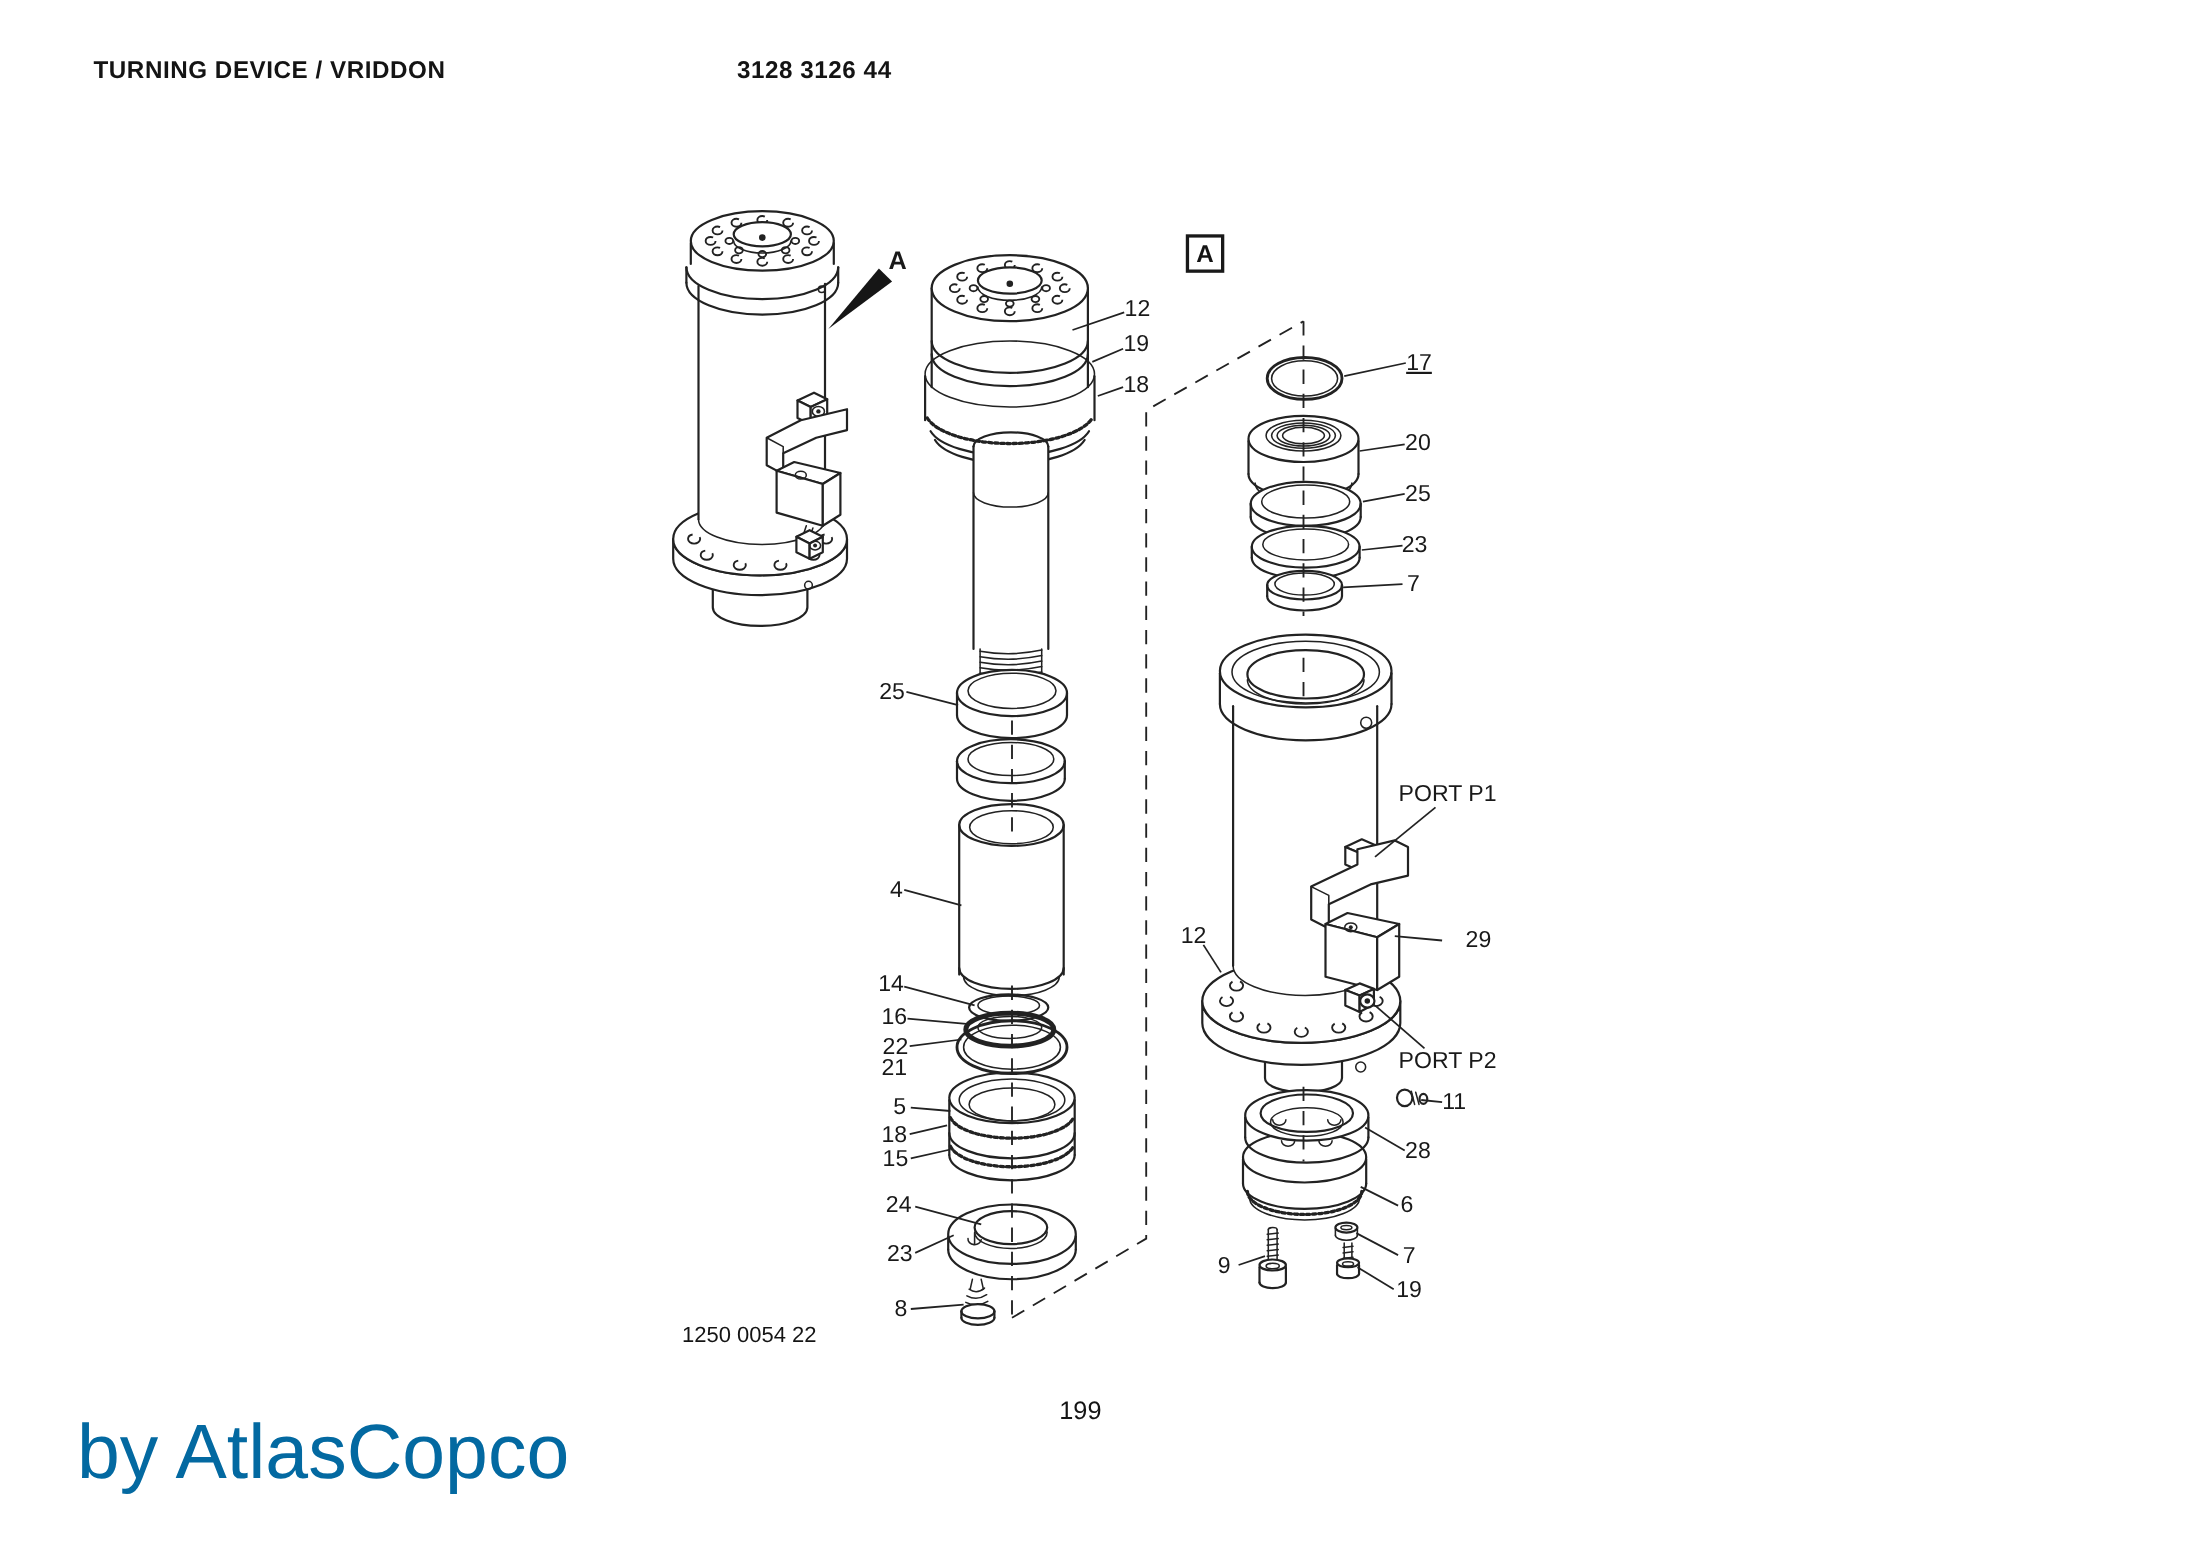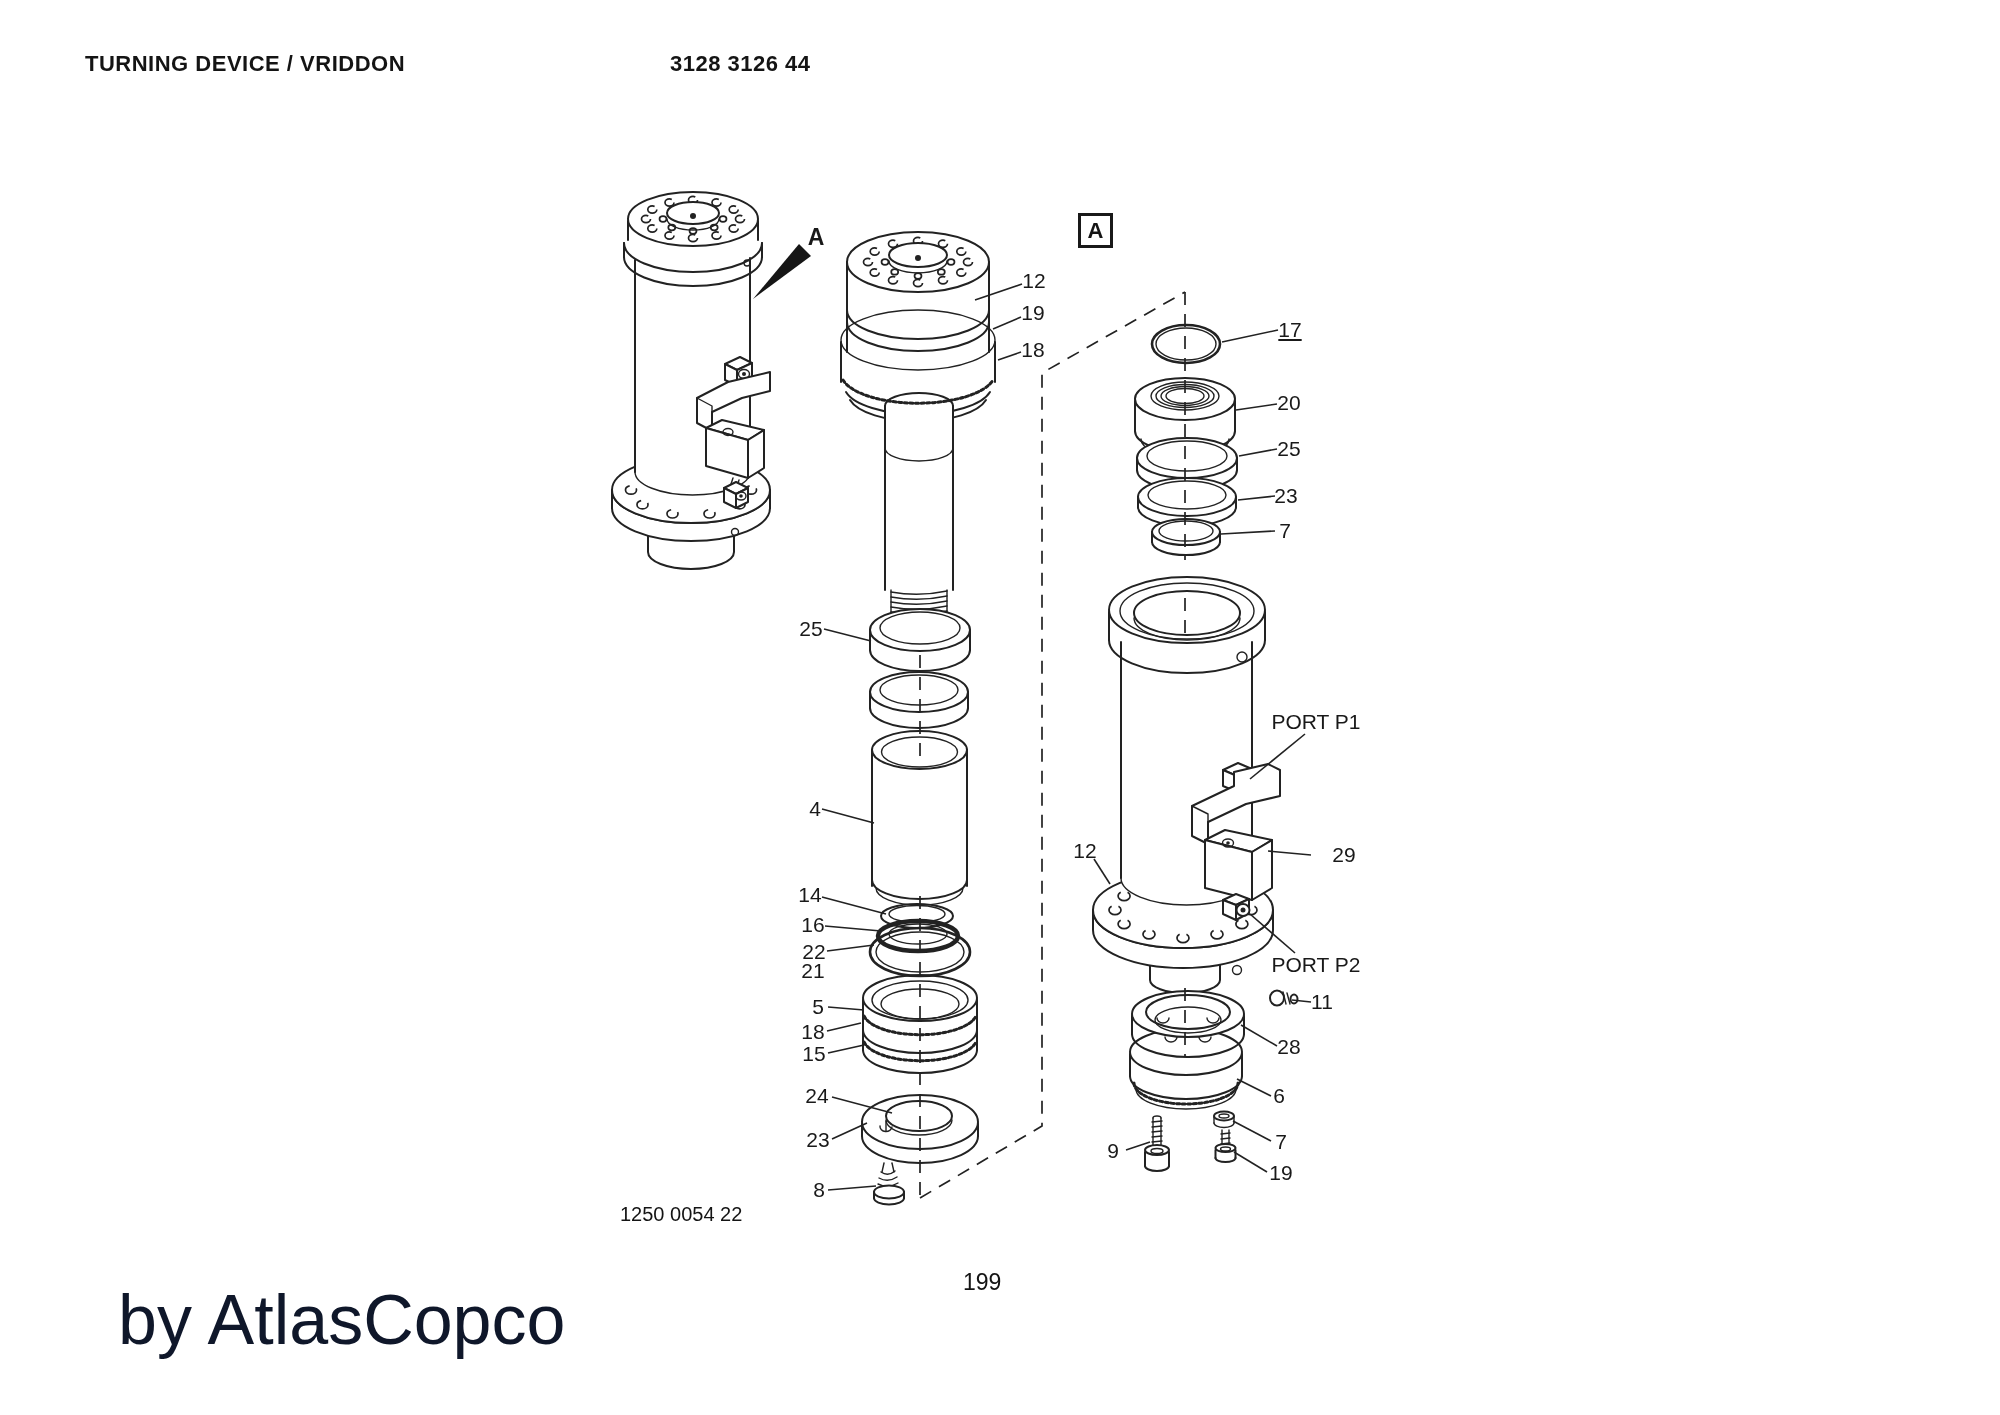--- a/index.html
+++ b/index.html
@@ -7,21 +7,21 @@
         font-family:"Liberation Sans",sans-serif;color:#141414;overflow:hidden;}
   .drawing-svg{position:absolute;left:0;top:0;width:2000px;height:1415px;}
   .t{position:absolute;white-space:nowrap;}
   .hdr{font-weight:bold;font-size:22px;letter-spacing:0.5px;}
   .co{position:absolute;transform:translate(-50%,-50%);font-size:21px;white-space:nowrap;color:#191919;}
   .co.b{font-weight:bold;font-size:23px;}
   .abox{position:absolute;left:1078px;top:213px;width:29px;height:29px;border:3.5px solid #191919;
         display:flex;align-items:center;justify-content:center;font-size:22px;font-weight:bold;}
   .docnum{font-size:20px;}
   .pagenum{font-size:23px;}
-  .wm{position:absolute;left:70px;top:1280px;font-size:70px;color:#0f172a;margin-left:48px;}
+  .wm{position:absolute;left:70px;top:1280px;font-size:70px;color:#0369a1;}
   
   .s{fill:none;stroke:#222;stroke-width:2;stroke-linecap:round;stroke-linejoin:round;}
   .sf{fill:#ffffff;stroke:#222;stroke-width:2;stroke-linejoin:round;}
   .f{fill:#ffffff;stroke:none;}
   .s1{stroke-width:1.4;}
   .s25{stroke-width:2.6;}
   .s45{stroke-width:4.5;}
   .k{stroke-dasharray:3 2.6;}
   .d{fill:none;stroke:#222;stroke-width:1.7;stroke-dasharray:13 9;}
   .ld{fill:none;stroke:#222;stroke-width:1.6;}

